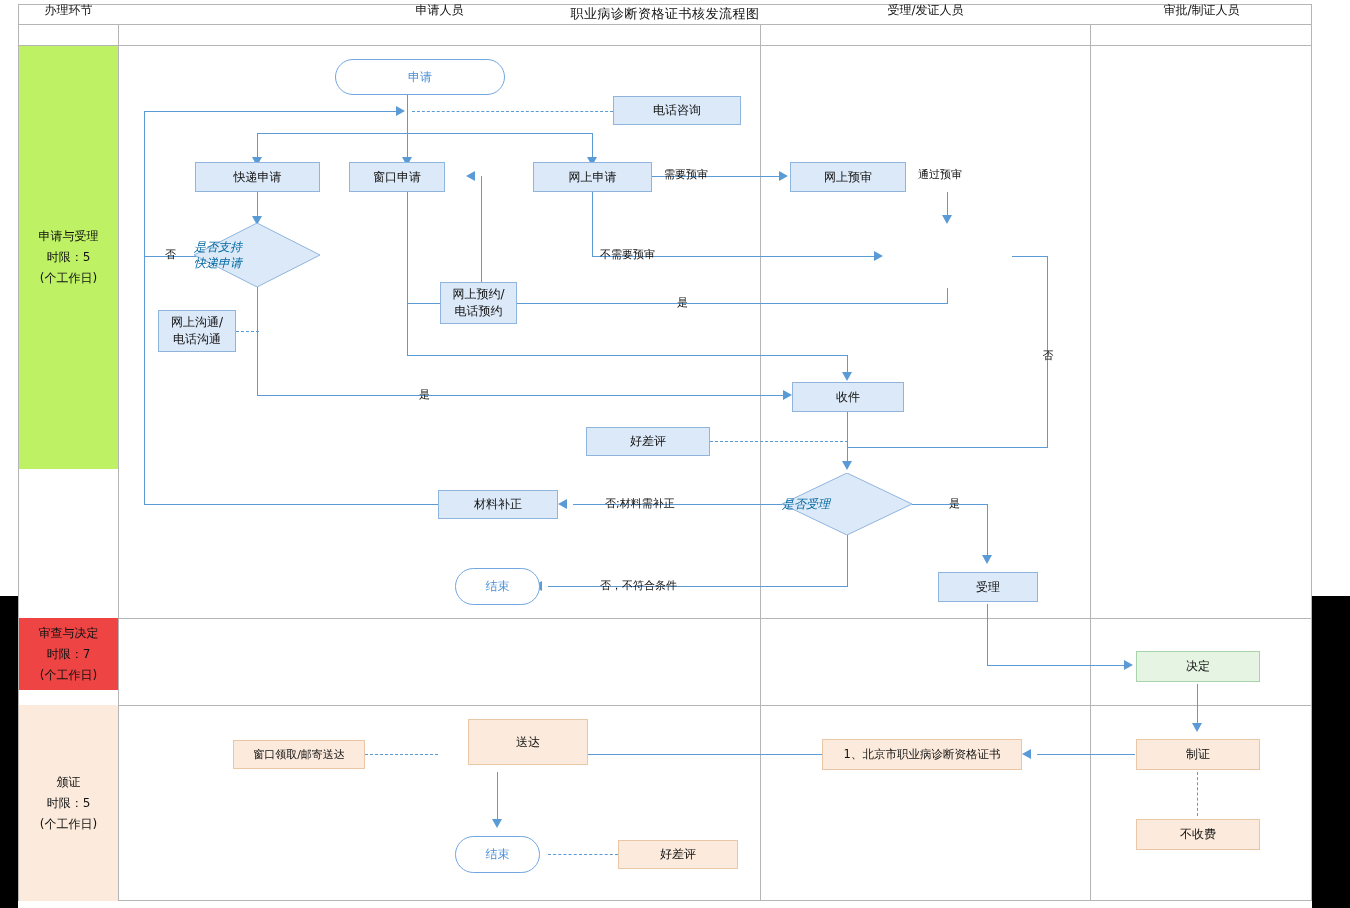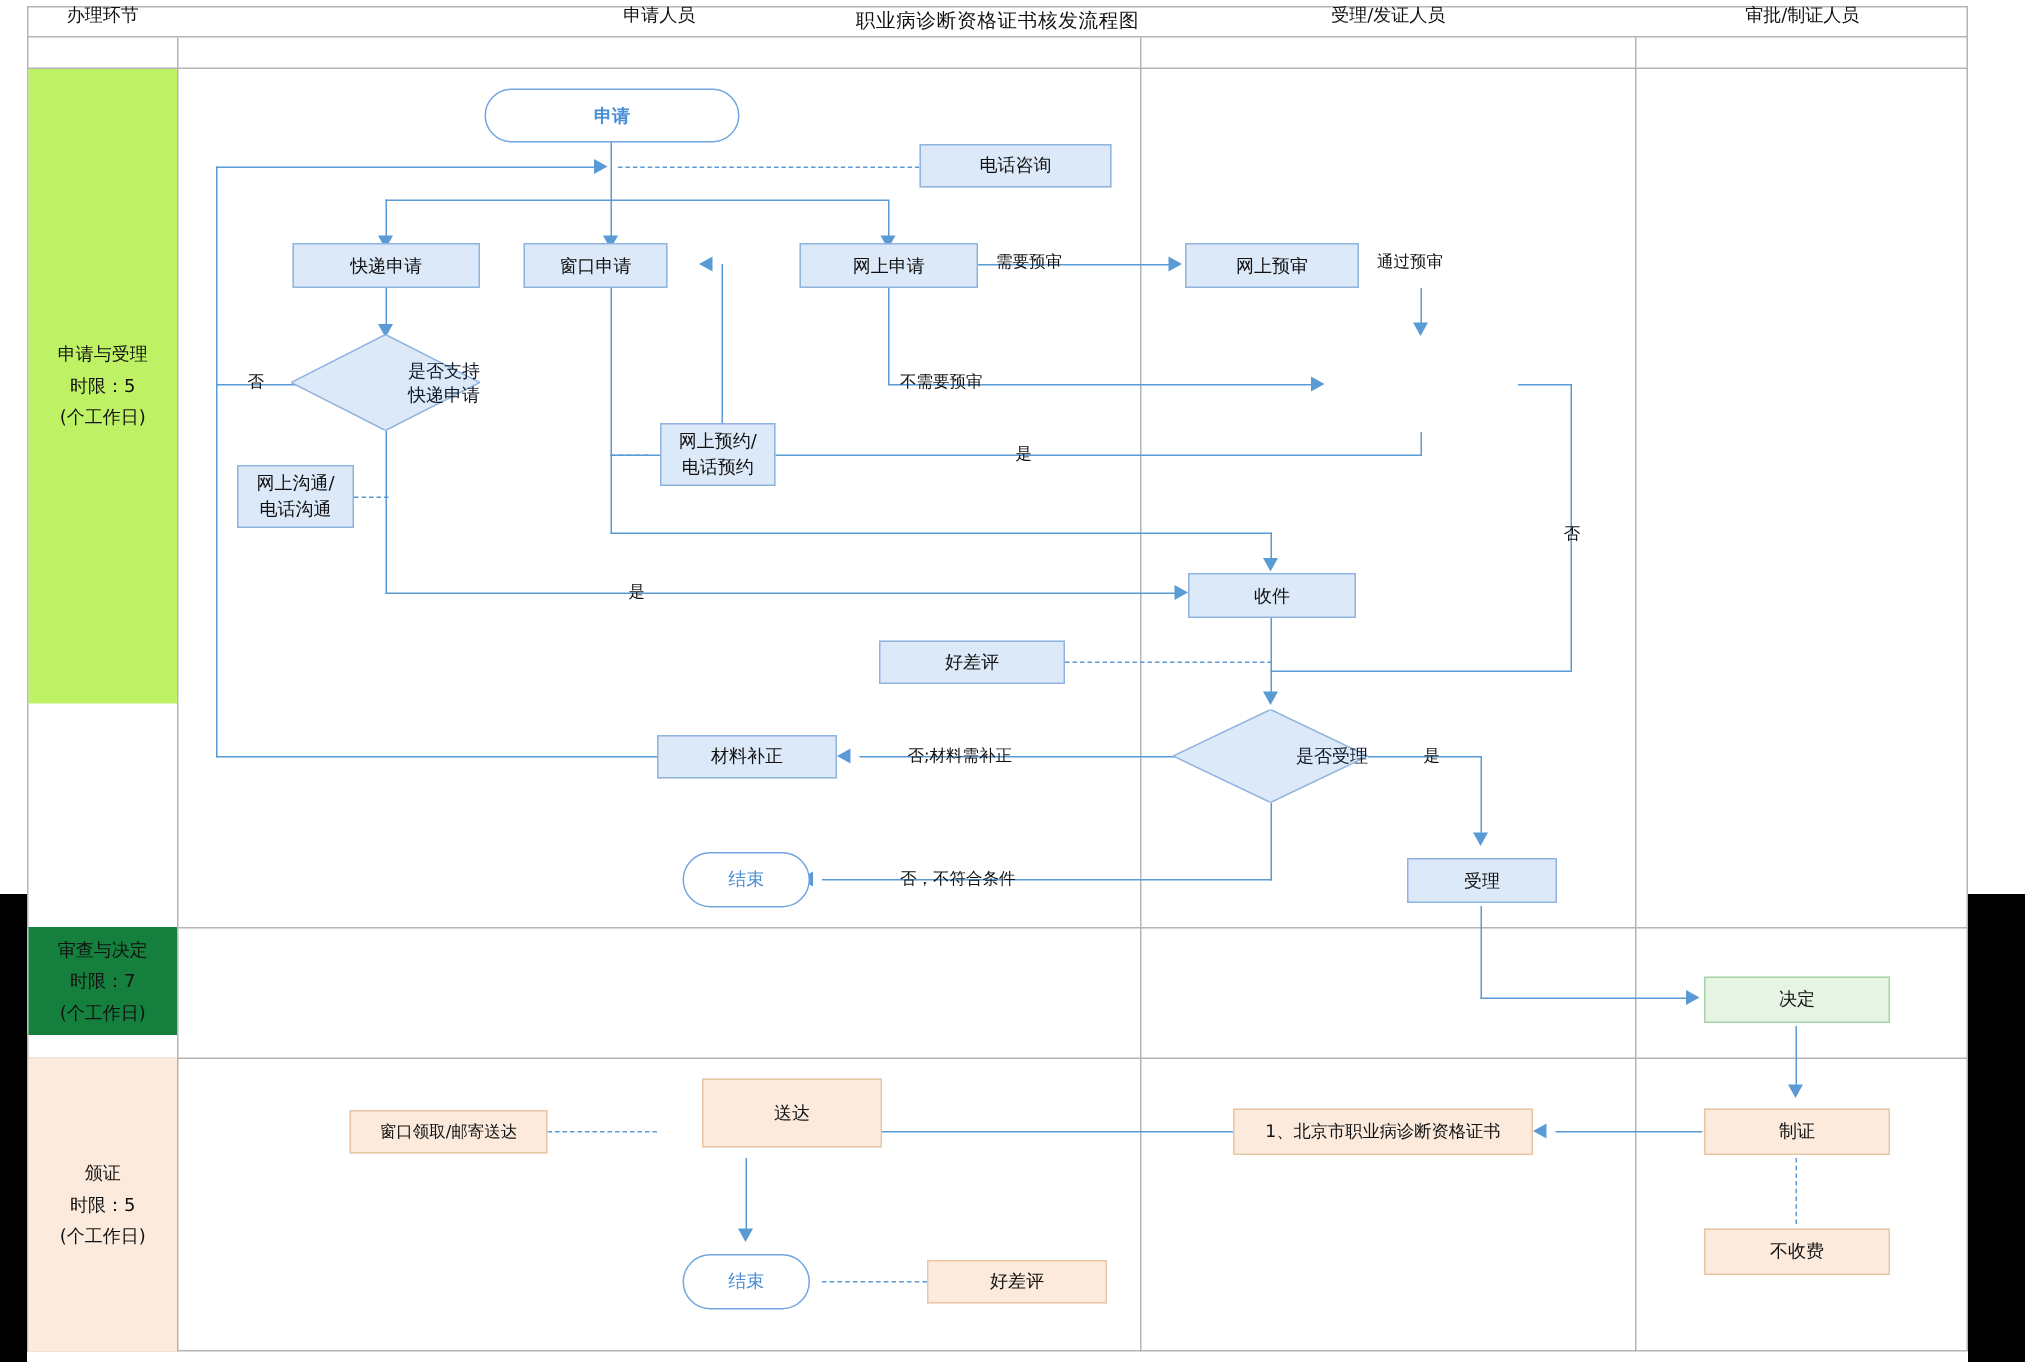--- a/index.html
+++ b/index.html
@@ -25,22 +25,22 @@
   
   .node{position:absolute;box-sizing:border-box;display:flex;align-items:center;justify-content:center;
         font-size:12px;line-height:17px;text-align:center;z-index:5;}
   .box{border:1px solid #8fb4dd;background:#dce9f8;color:#111;}
   .box-green{border:1px solid #a9d3a9;background:#e6f5e3;color:#111;}
   .box-orange{border:1px solid #e8c6a6;background:#fcebdd;color:#111;}
   .term{border:1px solid #71a6e0;background:#ffffff;color:#4a8fd6;border-radius:22px;}
 
   .diamond{position:absolute;z-index:5;}
   .diamond .shape{position:absolute;inset:0;}
-  .diamond .txt{position:absolute;inset:0;display:flex;align-items:flex-end;justify-content:center;
-                flex-direction:column;font-size:12px;line-height:16px;color:#0f172a;text-align:center;}
+  .diamond .txt{position:absolute;inset:0;display:flex;align-items:flex-start;justify-content:center;
+                flex-direction:column;font-size:12px;line-height:16px;color:#0369a1;text-align:center;font-style:italic;}
 
   
   .ln-h{position:absolute;height:0;border-top:1.6px solid #5b9bd5;z-index:2;}
   .ln-v{position:absolute;width:0;border-left:1.6px solid #5b9bd5;z-index:2;}
   .ln-h.dash{border-top-style:dashed;border-top-width:1.8px;}
   .ln-v.dash{border-left-style:dashed;border-left-width:1.8px;}
   .arw{position:absolute;width:0;height:0;z-index:3;}
   .arw.r{border-top:5px solid transparent;border-bottom:5px solid transparent;border-left:9px solid #5b9bd5;}
   .arw.l{border-top:5px solid transparent;border-bottom:5px solid transparent;border-right:9px solid #5b9bd5;}
   .arw.d{border-left:5px solid transparent;border-right:5px solid transparent;border-top:9px solid #5b9bd5;}
@@ -72,21 +72,21 @@
   <div class="vline" style="left:1090px;top:25px;height:876px;"></div>
 
   <div class="hline" style="left:18px;top:618px;width:1294px;"></div>
   <div class="hline" style="left:18px;top:705px;width:1294px;"></div>
 
   <div class="stage" style="top:46px;height:423px;background:#bef264;">
     <span class="ln">申请与受理</span>
     <span class="ln">时限：5</span>
     <span class="ln">(个工作日)</span>
   </div>
-  <div class="stage" style="top:618px;height:72px;background:#15803d;">
+  <div class="stage" style="top:618px;height:72px;background:#ef4444;">
     <span class="ln">审查与决定</span>
     <span class="ln">时限：7</span>
     <span class="ln">(个工作日)</span>
   </div>
   <div class="stage" style="top:705px;height:196px;background:#fcebdd;">
     <span class="ln">颁证</span>
     <span class="ln">时限：5</span>
     <span class="ln">(个工作日)</span>
   </div>
 
@@ -189,21 +189,21 @@
   <div class="elab" style="left:918px;top:167px;">通过预审</div>
   <div class="elab" style="left:600px;top:247px;">不需要预审</div>
   <div class="elab" style="left:165px;top:247px;">否</div>
   <div class="elab" style="left:677px;top:295px;">是</div>
   <div class="elab" style="left:1039px;top:342px;writing-mode:vertical-rl;">否</div>
   <div class="elab" style="left:419px;top:387px;">是</div>
   <div class="elab" style="left:605px;top:496px;">否;材料需补正</div>
   <div class="elab" style="left:949px;top:496px;">是</div>
   <div class="elab" style="left:600px;top:578px;">否，不符合条件</div>
 
-  <div class="node term" style="left:323px;top:59px;width:170px;height:36px;font-weight:bold;">申请</div>
+  <div class="node term" style="left:335px;top:59px;width:170px;height:36px;">申请</div>
   <div class="node box" style="left:613px;top:96px;width:128px;height:29px;">电话咨询</div>
 
   <div class="node box" style="left:195px;top:162px;width:125px;height:30px;">快递申请</div>
   <div class="node box" style="left:349px;top:162px;width:96px;height:30px;">窗口申请</div>
   <div class="node box" style="left:533px;top:162px;width:119px;height:30px;">网上申请</div>
   <div class="node box" style="left:790px;top:162px;width:116px;height:30px;">网上预审</div>
 
   <div class="diamond" style="left:194px;top:223px;width:126px;height:64px;">
     <svg class="shape" viewBox="0 0 126 64" preserveAspectRatio="none">
       <polygon points="63,0 126,32 63,64 0,32" fill="#dce9f8" stroke="#8fb4dd" stroke-width="1"></polygon>

